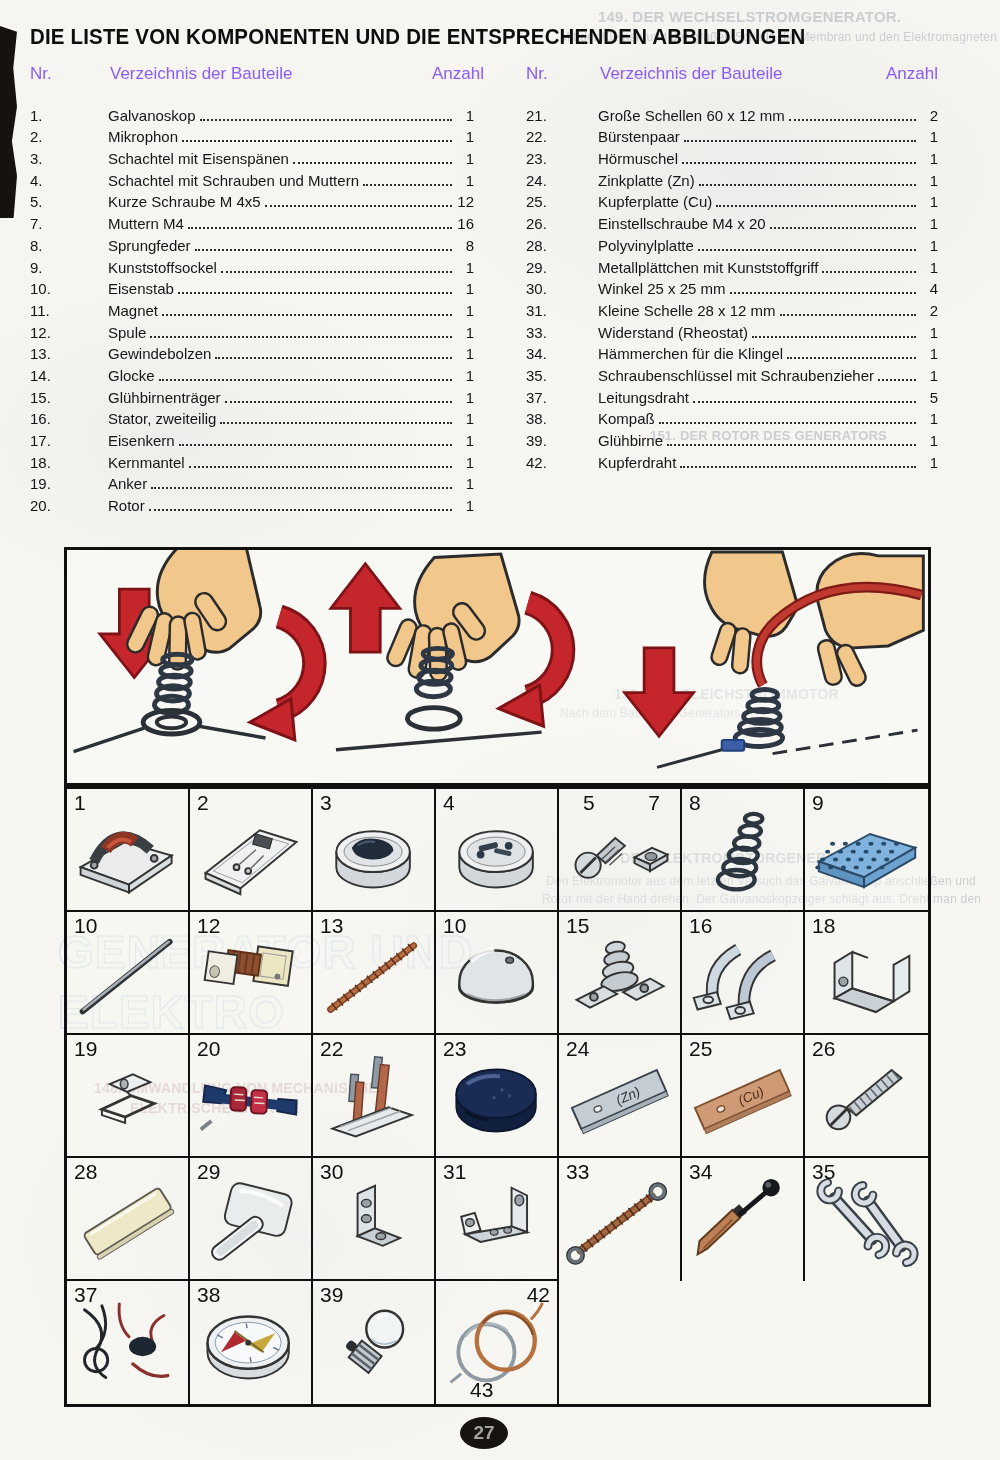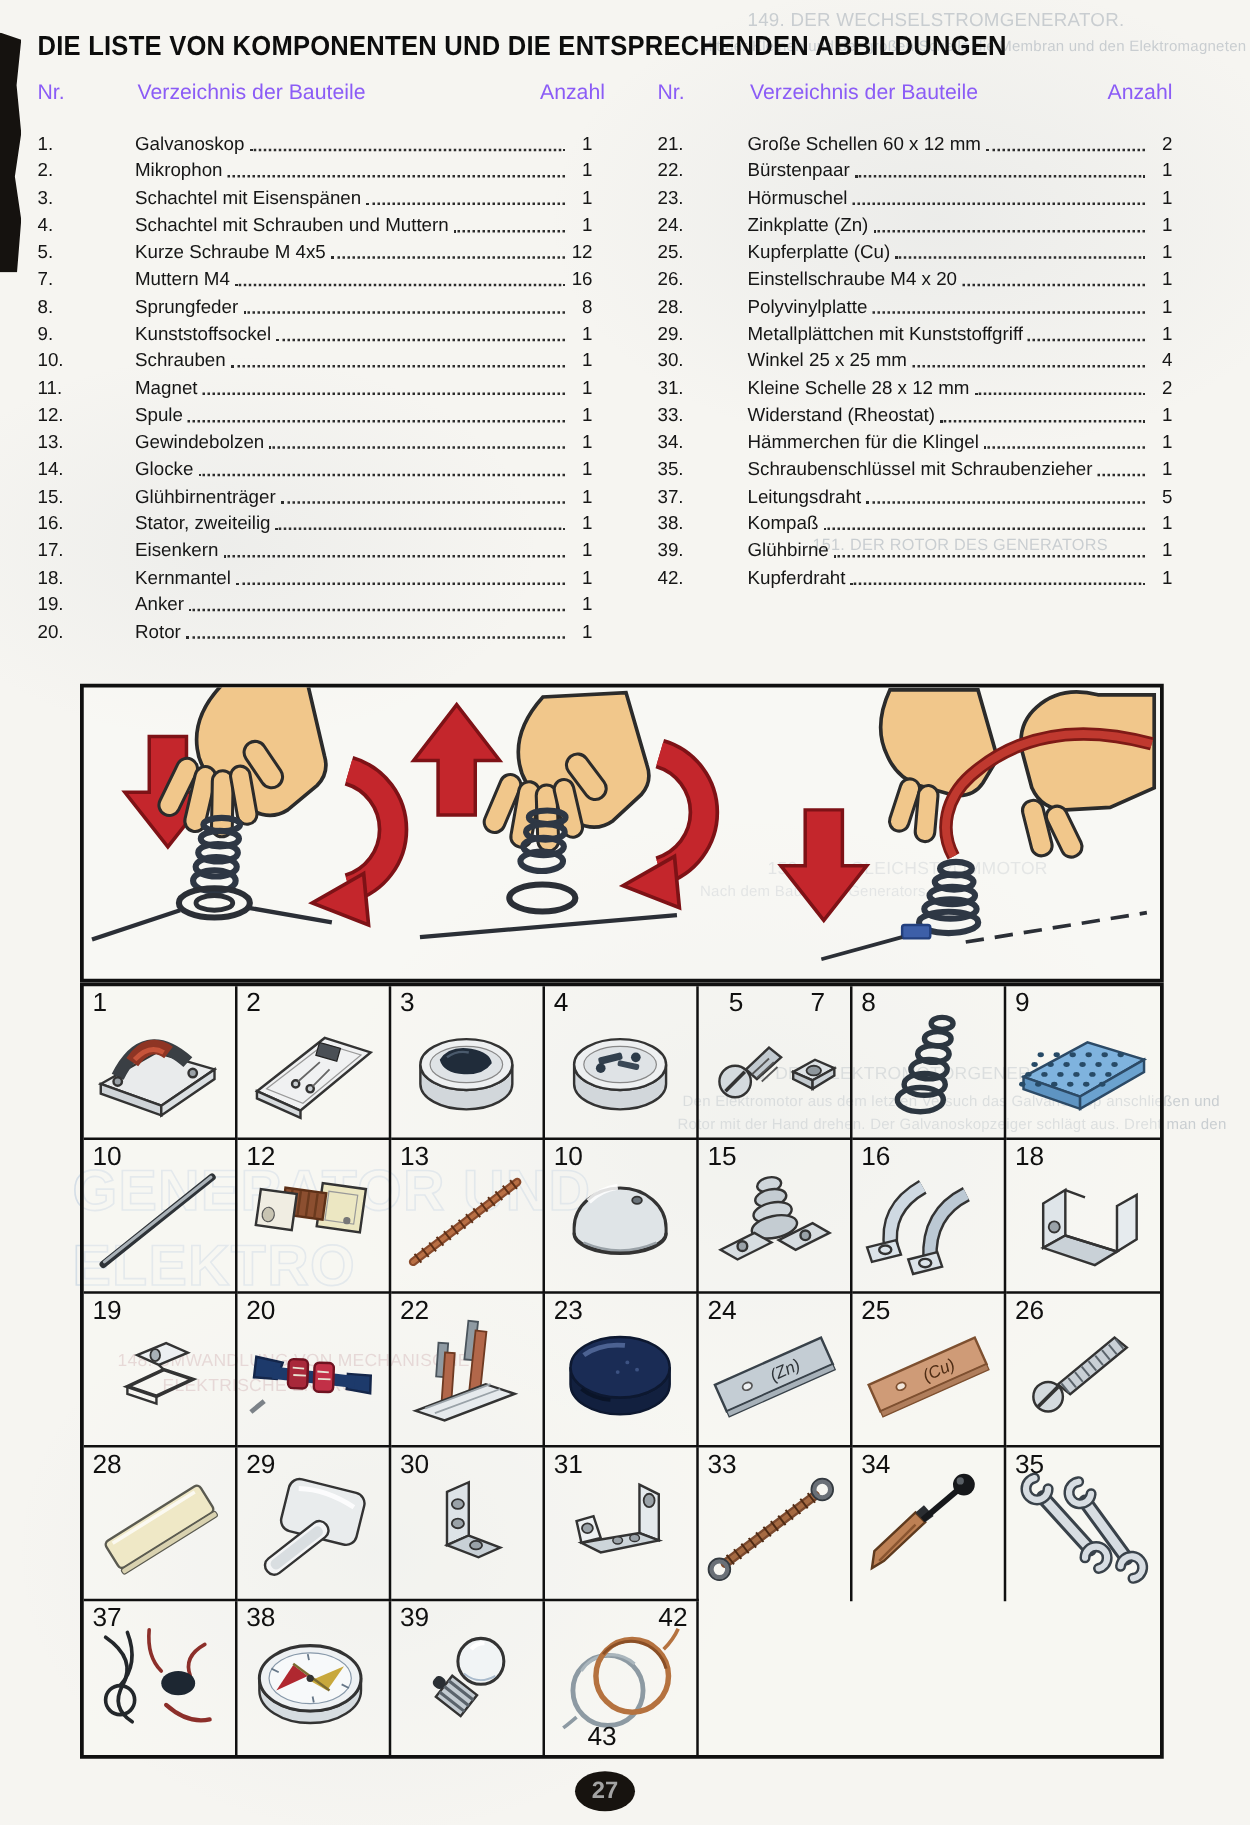--- a/index.html
+++ b/index.html
@@ -11,21 +11,21 @@
   
   body::before{content:"";position:absolute;inset:0;pointer-events:none;
     background:
       radial-gradient(420px 260px at 18% 30%, rgba(160,170,180,.10), transparent 60%),
       radial-gradient(520px 320px at 75% 12%, rgba(160,170,180,.12), transparent 60%),
       radial-gradient(560px 420px at 60% 62%, rgba(150,165,180,.10), transparent 60%),
       radial-gradient(480px 380px at 30% 85%, rgba(150,165,180,.10), transparent 60%);
   }
   .ghost{position:absolute;color:#8d99a6;opacity:.42;white-space:nowrap;
     pointer-events:none;z-index:0;letter-spacing:.2px;}
-  .ghost.bold{font-weight:normal;}
+  .ghost.bold{font-weight:bold;}
   .ghost.outline{color:transparent;-webkit-text-stroke:1.3px #a4bcd8;opacity:.4;
     font-weight:bold;letter-spacing:1px;}
   .ghost.reddish{color:#c09398;opacity:.5;}
 
   #lang-tab{position:absolute;left:0;top:26px;width:17px;height:192px;background:#15120f;
     clip-path:polygon(0 0,100% 3%,78% 22%,100% 42%,70% 60%,100% 78%,80% 100%,0 100%);z-index:2;}
 
   #page-title{position:absolute;left:30px;top:24px;font-size:22px;font-weight:bold;
     transform:scaleX(.93);transform-origin:left center;white-space:nowrap;
     letter-spacing:.2px;z-index:3;color:#0d0d0d;}
@@ -121,21 +121,21 @@
       <span class="qt">8</span>
     </div>
     <div class="prow">
       <span class="nr">9.</span>
       <span class="nm">Kunststoffsockel</span>
       <span class="dots"></span>
       <span class="qt">1</span>
     </div>
     <div class="prow">
       <span class="nr">10.</span>
-      <span class="nm">Schrauben</span>
+      <span class="nm">Eisenstab</span>
       <span class="dots"></span>
       <span class="qt">1</span>
     </div>
     <div class="prow">
       <span class="nr">11.</span>
       <span class="nm">Magnet</span>
       <span class="dots"></span>
       <span class="qt">1</span>
     </div>
     <div class="prow">

